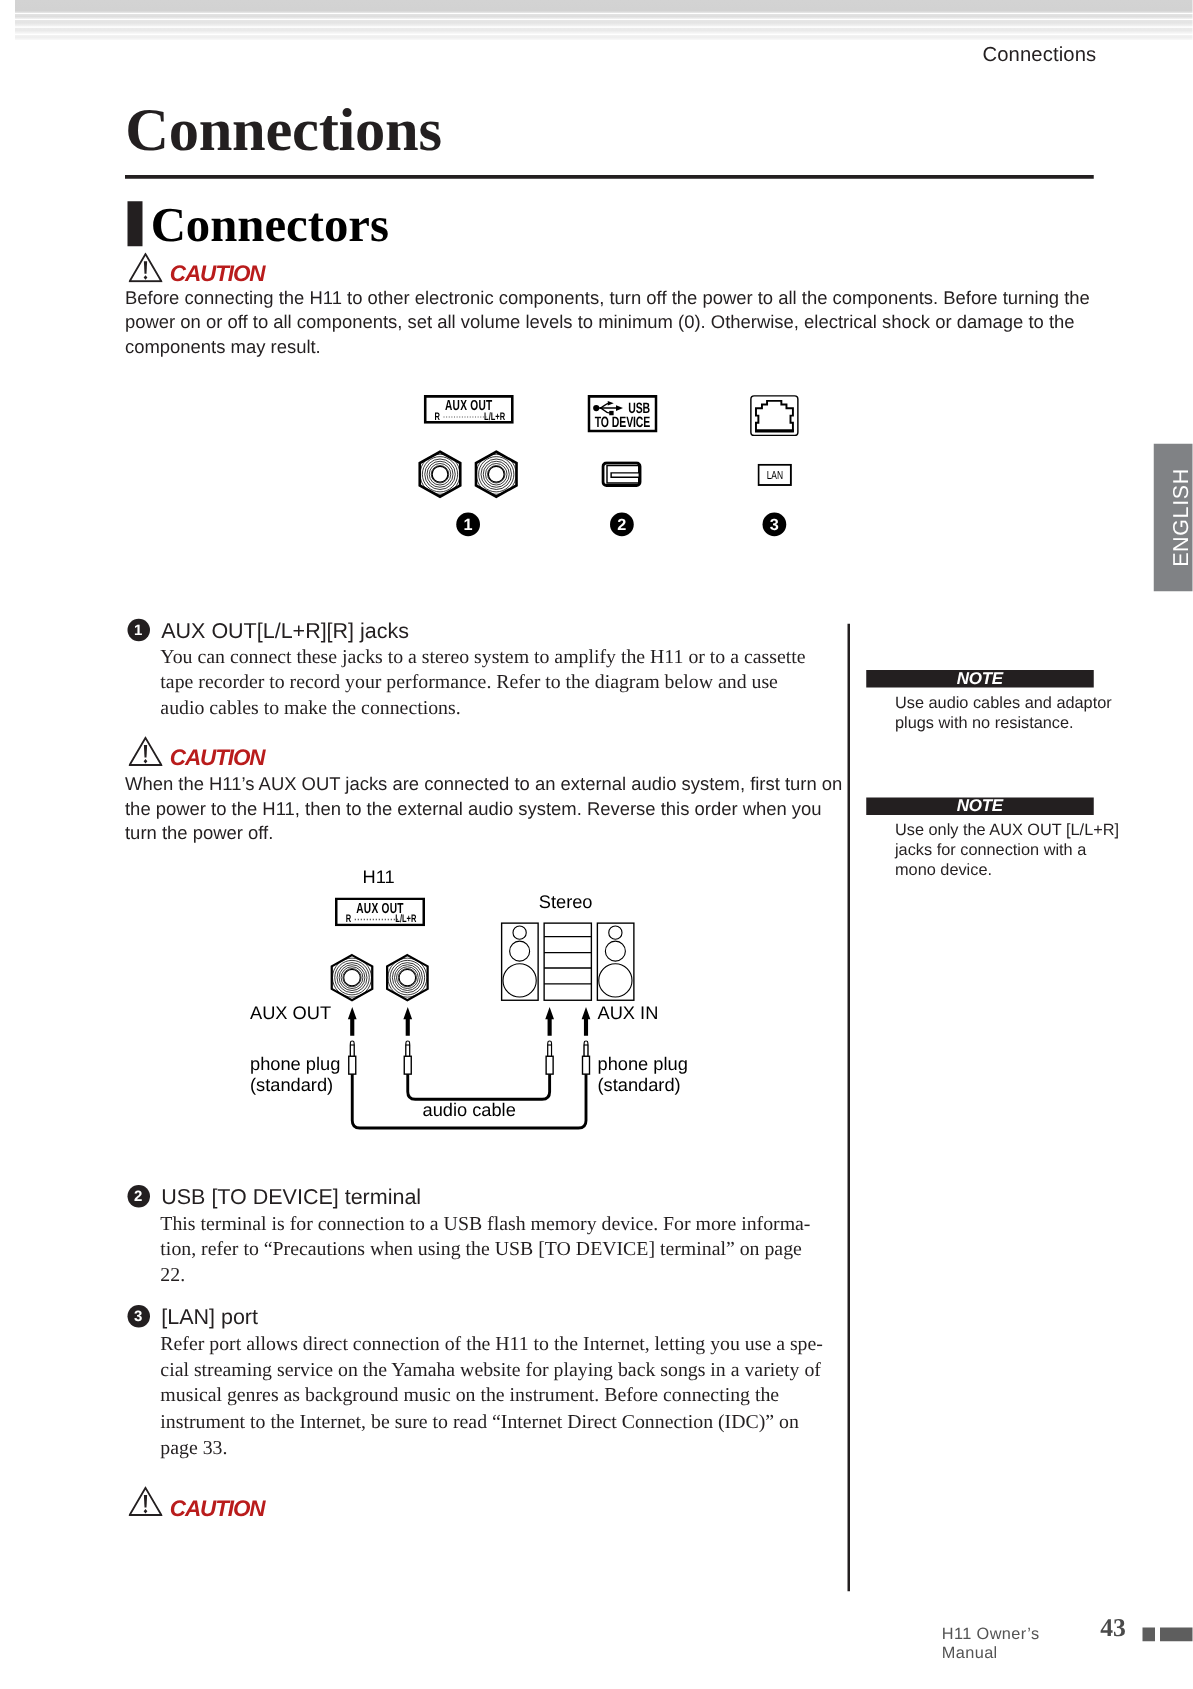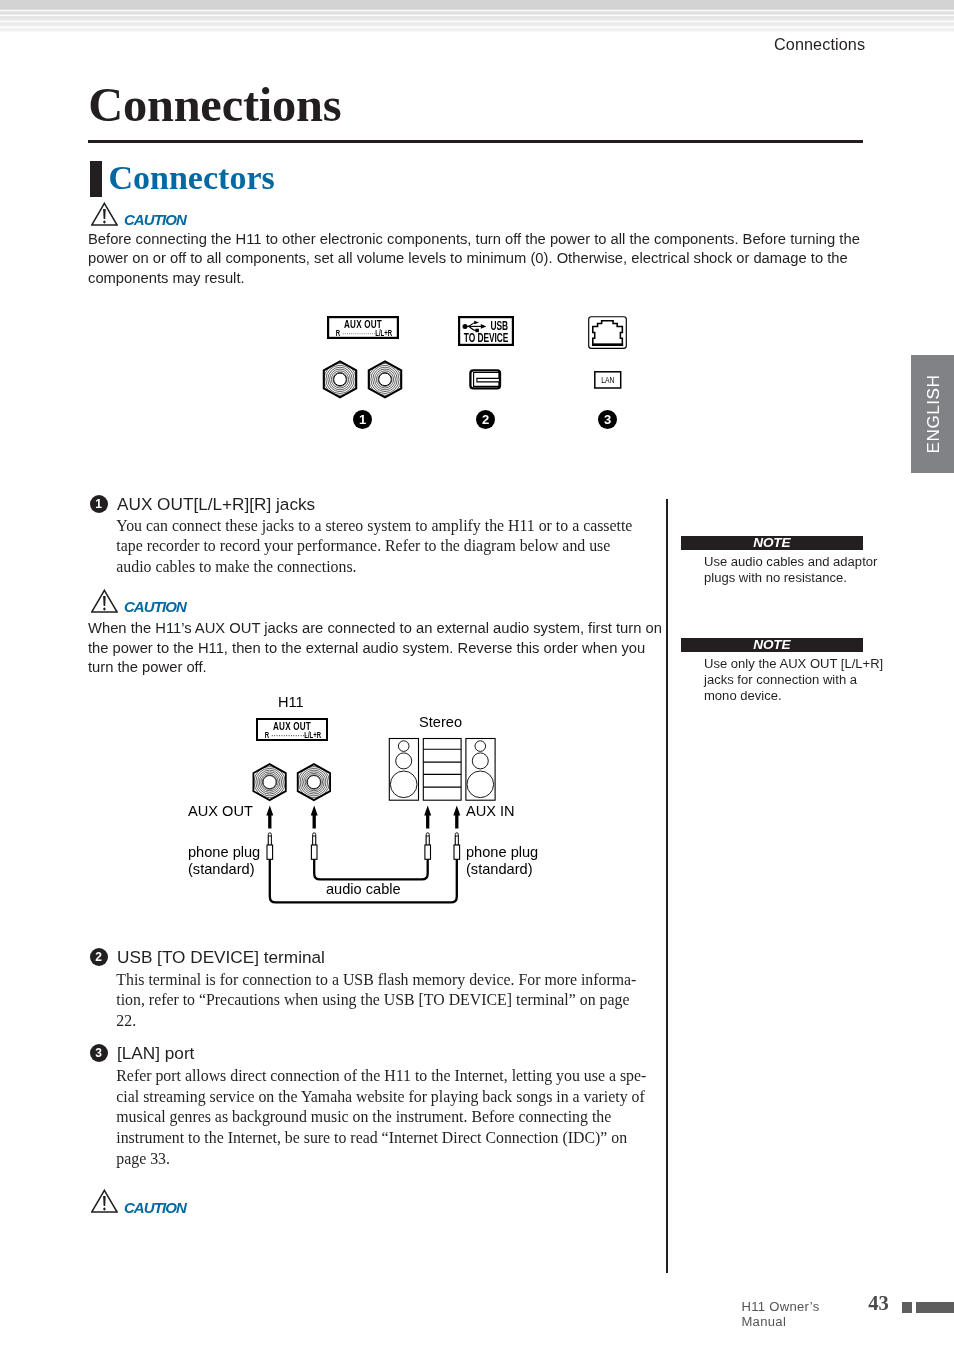--- a/index.html
+++ b/index.html
@@ -1,42 +1,42 @@
 <!DOCTYPE html>
 <html><head>
 <meta charset="utf-8">
 <style>
   html,body{margin:0;padding:0;}
   body{width:954px;height:1351px;background:#fff;font-family:"Liberation Sans",sans-serif;position:relative;overflow:hidden;}
-  .page{position:absolute;left:0;top:0;width:866px;height:1351px;}
+  .page{position:absolute;left:12px;top:0;width:866px;height:1351px;}
 
   
   #topband{position:absolute;left:0;top:0;width:954px;height:32px;
     background:linear-gradient(to bottom,
       #d3d3d3 0px, #d2d2d2 8.4px, #e0e0e0 9.9px,
       #ffffff 10.6px, #ffffff 11.0px, #e2e2e2 11.6px,
       #dedede 13.2px, #ececec 14.7px,
       #ffffff 15.4px, #ffffff 15.8px, #e6e6e6 16.4px,
       #e4e4e4 18.2px, #f2f2f2 20.8px,
       #ffffff 21.5px, #ffffff 21.9px, #ebebeb 22.6px,
       #eaeaea 24.4px, #f7f7f7 26.7px,
       #ffffff 27.4px, #ffffff 27.8px, #f0f0f0 28.5px,
       #efefef 30.0px, #f9f9f9 32px);
   }
   #runhead{position:absolute;left:774px;top:34.5px;font-size:16.2px;color:#231f20;letter-spacing:0.1px;}
   h1.title{position:absolute;left:88.2px;top:80.6px;margin:0;font-family:"Liberation Serif",serif;font-weight:bold;font-size:48.4px;color:#231f20;letter-spacing:-0.2px;line-height:1;}
   #rule1{position:absolute;left:88px;top:139.8px;width:774.8px;height:3.1px;background:#231f20;}
 
   
   #sec-bar{position:absolute;left:90.4px;top:161px;width:11.4px;height:36.2px;background:#231f20;}
-  #sec-title{position:absolute;left:108.5px;top:160.5px;margin:0;font-family:"Liberation Serif",serif;font-weight:bold;font-size:34px;color:#0369a1;line-height:1;}
+  #sec-title{position:absolute;left:108.5px;top:160.5px;margin:0;font-family:"Liberation Serif",serif;font-weight:bold;font-size:39px;color:#000000;line-height:1;}
 
   
   .caution-head{position:absolute;display:flex;align-items:flex-start;gap:5.6px;}
-  .caution-head .ctext{font-family:"Liberation Sans",sans-serif;font-weight:bold;font-style:italic;font-size:15px;color:#0369a1;letter-spacing:-0.9px;line-height:17.5px;margin-top:9.5px;}
+  .caution-head .ctext{font-family:"Liberation Sans",sans-serif;font-weight:bold;font-style:italic;font-size:18px;color:#b91c1c;letter-spacing:-0.9px;line-height:17.5px;margin-top:9.5px;}
   .warnsvg{display:block;}
   .bodysans{position:absolute;font-family:"Liberation Sans",sans-serif;font-size:14.75px;line-height:19.45px;color:#231f20;white-space:nowrap;}
   .bodyserif{position:absolute;font-family:"Liberation Serif",serif;font-size:15.85px;line-height:20.7px;color:#231f20;white-space:nowrap;}
 
   
   .numitem{position:absolute;}
   .numitem .nh{display:flex;align-items:center;gap:9.5px;}
   .numbadge{display:inline-block;width:18px;height:18px;border-radius:50%;background:#231f20;color:#fff;
      font-family:"Liberation Sans",sans-serif;font-size:12px;font-weight:bold;text-align:center;line-height:18px;flex:none;}
   .numtitle{font-family:"Liberation Sans",sans-serif;font-size:17.2px;color:#231f20;line-height:20px;white-space:nowrap;}

